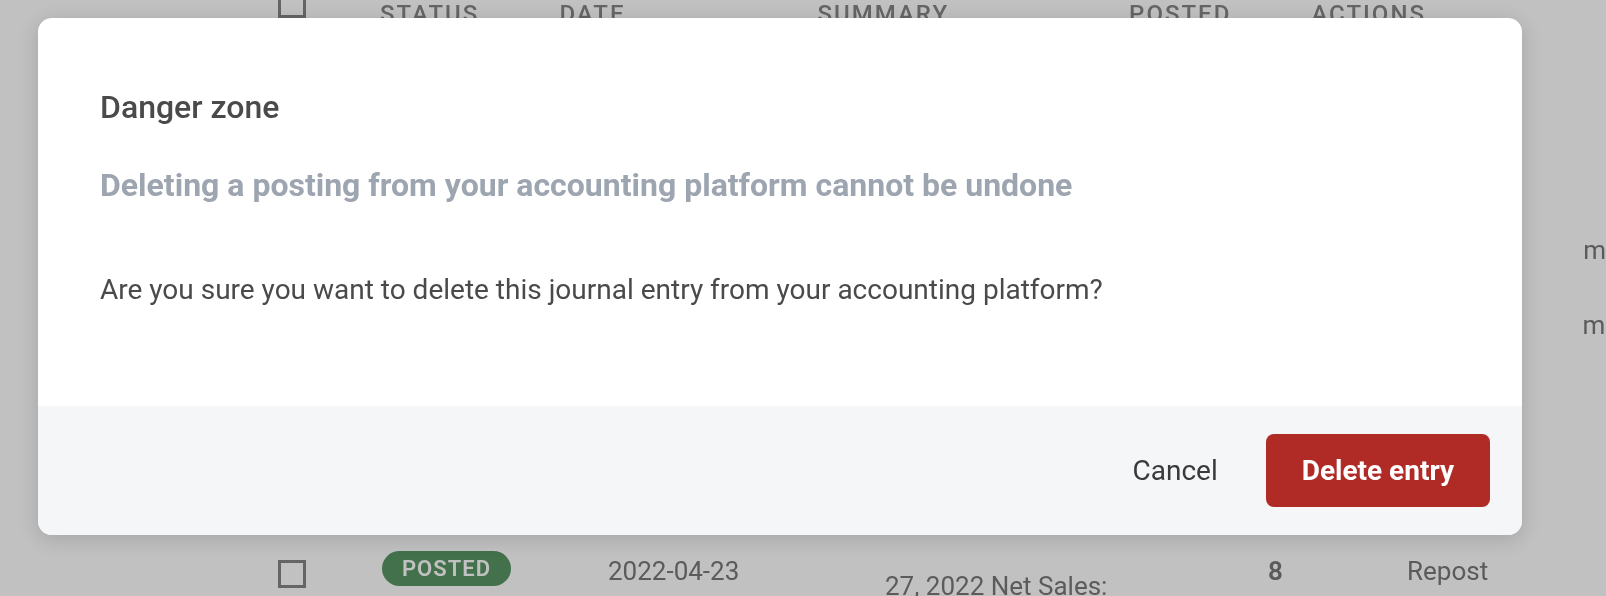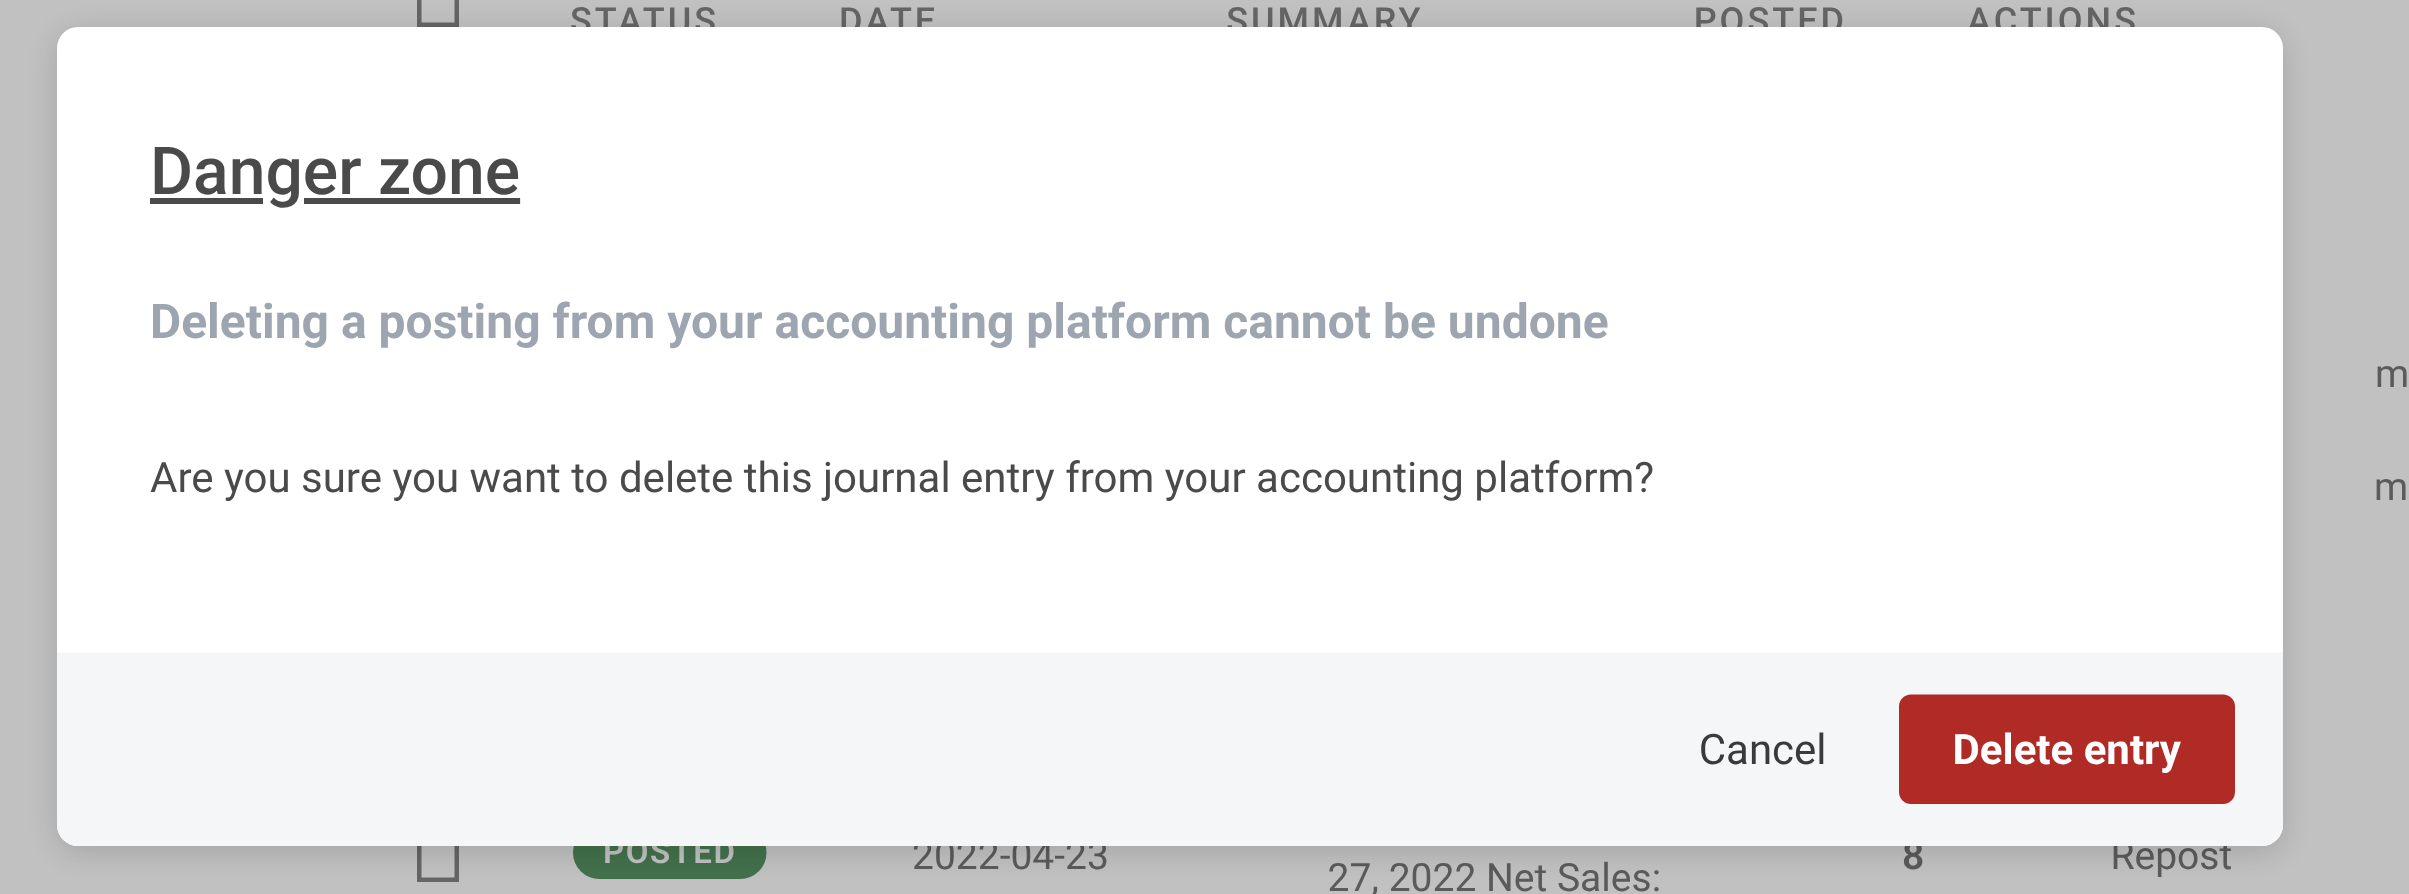--- a/index.html
+++ b/index.html
@@ -139,25 +139,24 @@
       border-radius: 14px;
       box-shadow: 0 4px 20px rgba(0,0,0,0.15);
       overflow: hidden;
     }
     
     .modal-body {
       padding: 70px 62px 100px 62px;
     }
     
     .modal-title {
-      font-size: 44px;
+      font-size: 32px;
       font-weight: 500;
       color: #4a4a4a;
-      margin-bottom: 55px;
-      text-decoration: underline;
+      margin-bottom: 40px;
     }
     
     .modal-subtitle {
       font-size: 32px;
       color: #9da5b0;
       margin-bottom: 69px;
       font-weight: 700;
     }
     
     .modal-message {

